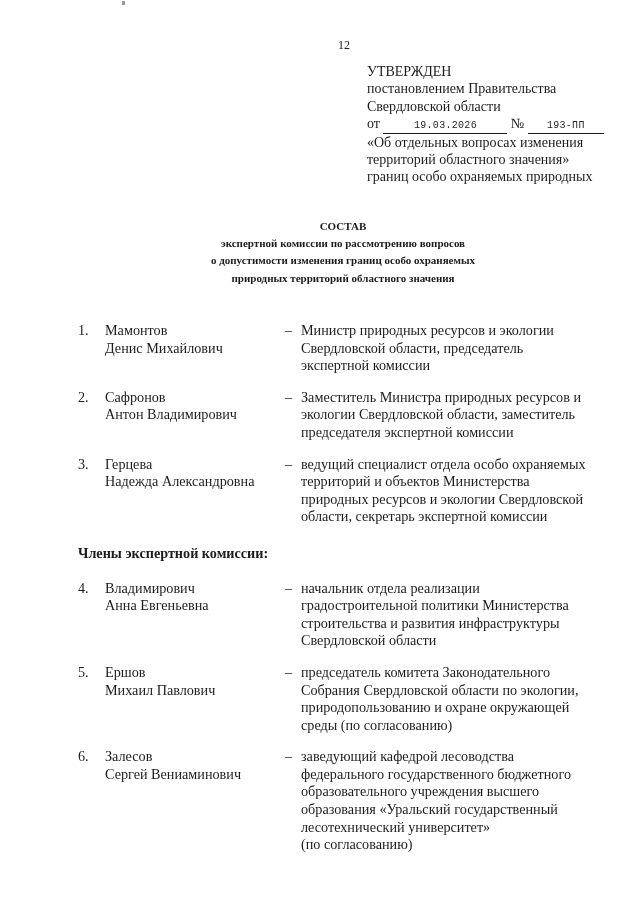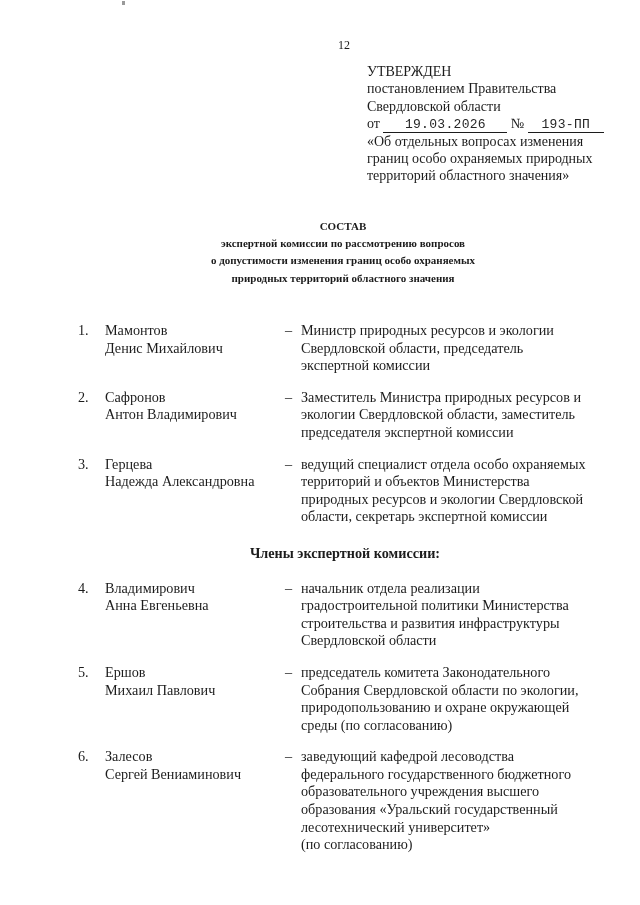--- a/index.html
+++ b/index.html
@@ -47,21 +47,21 @@
     display: inline-block;
     border-bottom: 1.4px solid #1c1c1c;
     text-align: center;
     vertical-align: baseline;
     line-height: 15px;
   }
   .fill-date { width: 124px; }
   .fill-num  { width: 76px; }
   .typed {
     font-family: "Liberation Mono", "DejaVu Sans Mono", monospace;
-    font-size: 13px;
+    font-size: 10px;
     letter-spacing: 0.3px;
     color: #262626;
   }
   .doc-title {
     position: absolute;
     left: 78px;
     right: 32px;
     top: 218px;
     text-align: center;
     font-weight: bold;
@@ -80,43 +80,42 @@
     display: grid;
     grid-template-columns: 27px 180px 16px 1fr;
     margin-bottom: 14px;
   }
   .member-name, .member-position {
     white-space: pre-line;
   }
   .section-heading {
     font-weight: bold;
     margin: 19px 0 17px 0;
-    text-align: center;
   }
 </style>
 </head>
 <body>
 
 <div class="page">
 
   <div class="speck"></div>
 
   <div class="page-number">12</div>
 
   <div class="approval">
     <div>УТВЕРЖДЕН</div>
     <div>постановлением Правительства</div>
     <div>Свердловской области</div>
     <div class="date-line"><span>от</span>
       <span class="fill-line fill-date"><span class="typed">19.03.2026</span></span>
       <span>№</span>
       <span class="fill-line fill-num"><span class="typed">193-ПП</span></span></div>
     <div>«Об отдельных вопросах изменения</div>
+    <div>территорий областного значения»</div>
     <div>границ особо охраняемых природных</div>
-    <div>территорий областного значения»</div>
   </div>
 
   <div class="doc-title">
     <div>СОСТАВ</div>
     <div>экспертной комиссии по рассмотрению вопросов</div>
     <div>о допустимости изменения границ особо охраняемых</div>
     <div>природных территорий областного значения</div>
   </div>
 
   <div class="members">

